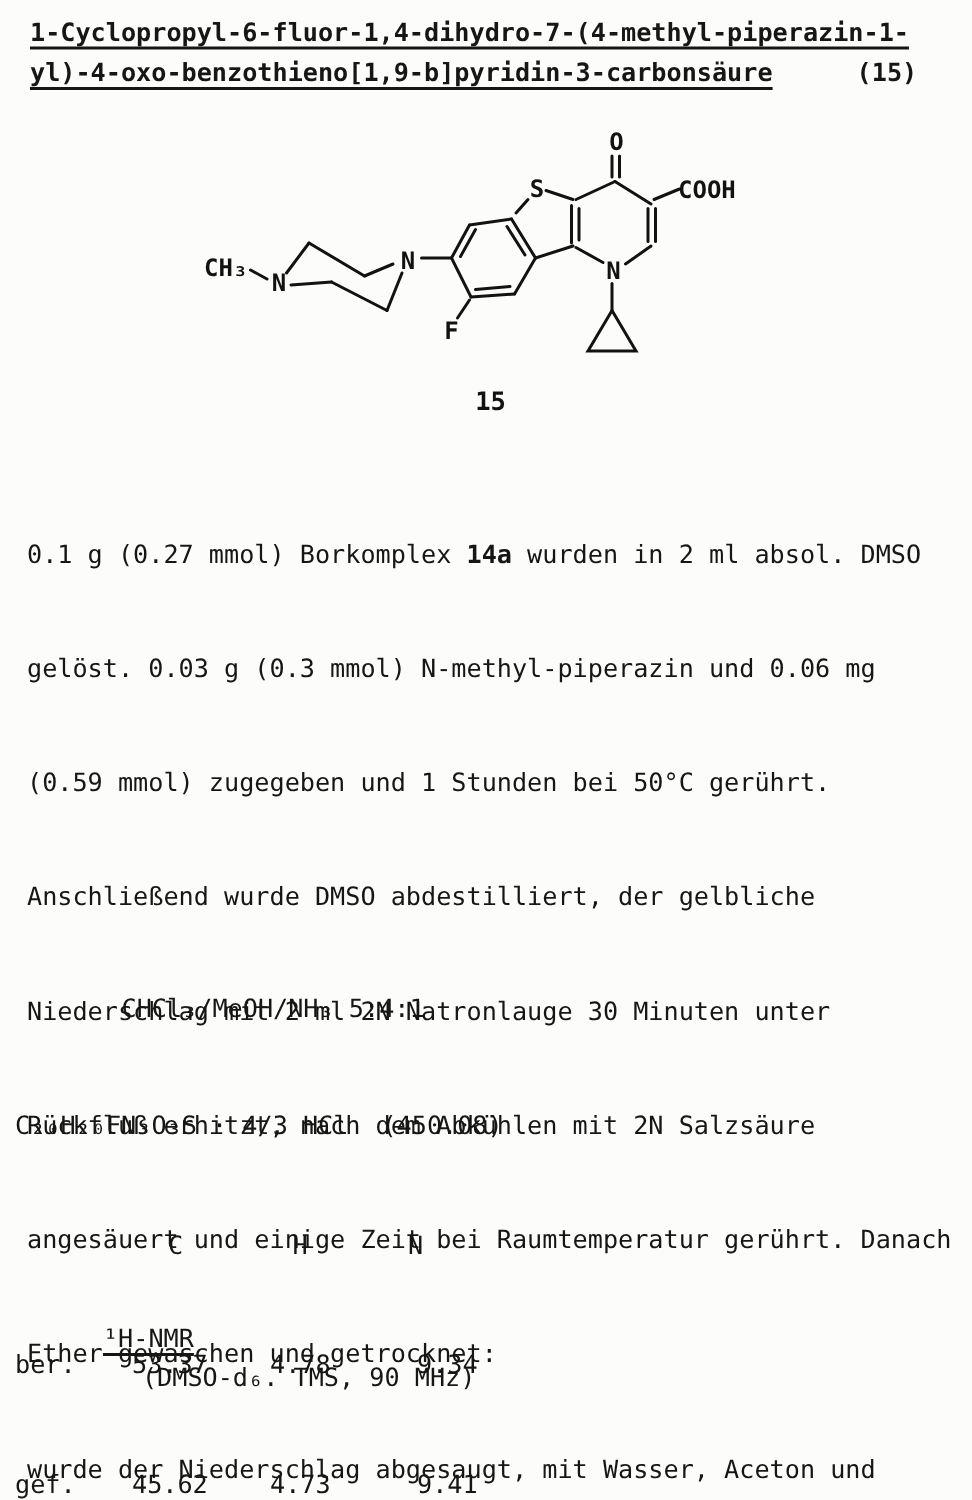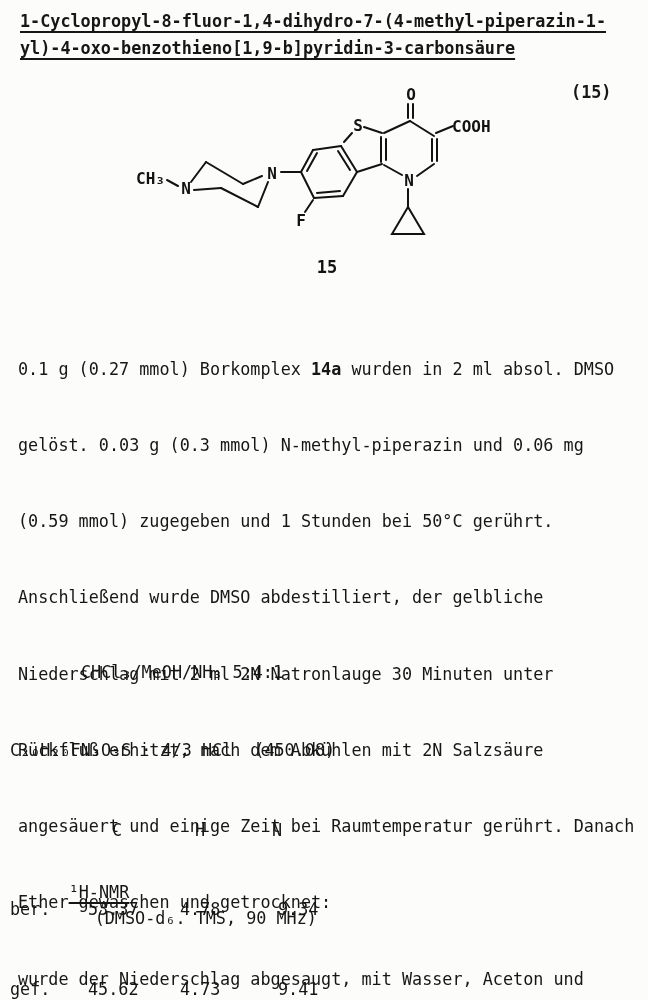--- a/index.html
+++ b/index.html
@@ -16,21 +16,21 @@
     position:absolute;top:8px;left:20px;right:14px;
     font-size:16.8px;font-weight:bold;line-height:27px;
     letter-spacing:0;
   }
   .u{
     text-decoration:underline;
     text-underline-offset:4px;
     text-decoration-thickness:1.6px;
   }
   .title-row{display:flex;white-space:pre;}
-  .compound-ref{margin-left:56px;margin-top:44px;}
+  .compound-ref{margin-left:56px;}
   
   .structure-svg{position:absolute;left:100px;top:85px;}
   .bond{stroke:#121212;stroke-width:2;fill:none;stroke-linecap:round;}
   .atom{
     font-family:"DejaVu Sans Mono",monospace;
     font-size:16px;font-weight:bold;fill:#121212;
   }
   .cmpnum{
     font-family:"DejaVu Sans Mono",monospace;
     font-size:17px;font-weight:bold;fill:#121212;
@@ -71,21 +71,21 @@
   .nmr-head{margin-bottom:4px;}
   .nmr-cond{margin-left:26px;margin-top:10px;}
 </style>
 </head>
 <body>
 
 <div class="page">
 
   <div class="title">
     <div class="title-row">
-      <span class="u">1-Cyclopropyl-8-fluor-1,4-dihydro-7-(4-methyl-piperazin-1-</span>
+      <span class="u">1-Cyclopropyl-6-fluor-1,4-dihydro-7-(4-methyl-piperazin-1-</span>
     </div>
     <div class="title-row">
       <span class="u">yl)-4-oxo-benzothieno[1,9-b]pyridin-3-carbonsäure</span>
       <span class="compound-ref">(15)</span>
     </div>
   </div>
 
   <svg class="structure-svg" width="450" height="200" viewBox="100 85 450 200" xmlns="http://www.w3.org/2000/svg">
 
     <line class="bond" x1="167" y1="180" x2="178" y2="186"></line>

